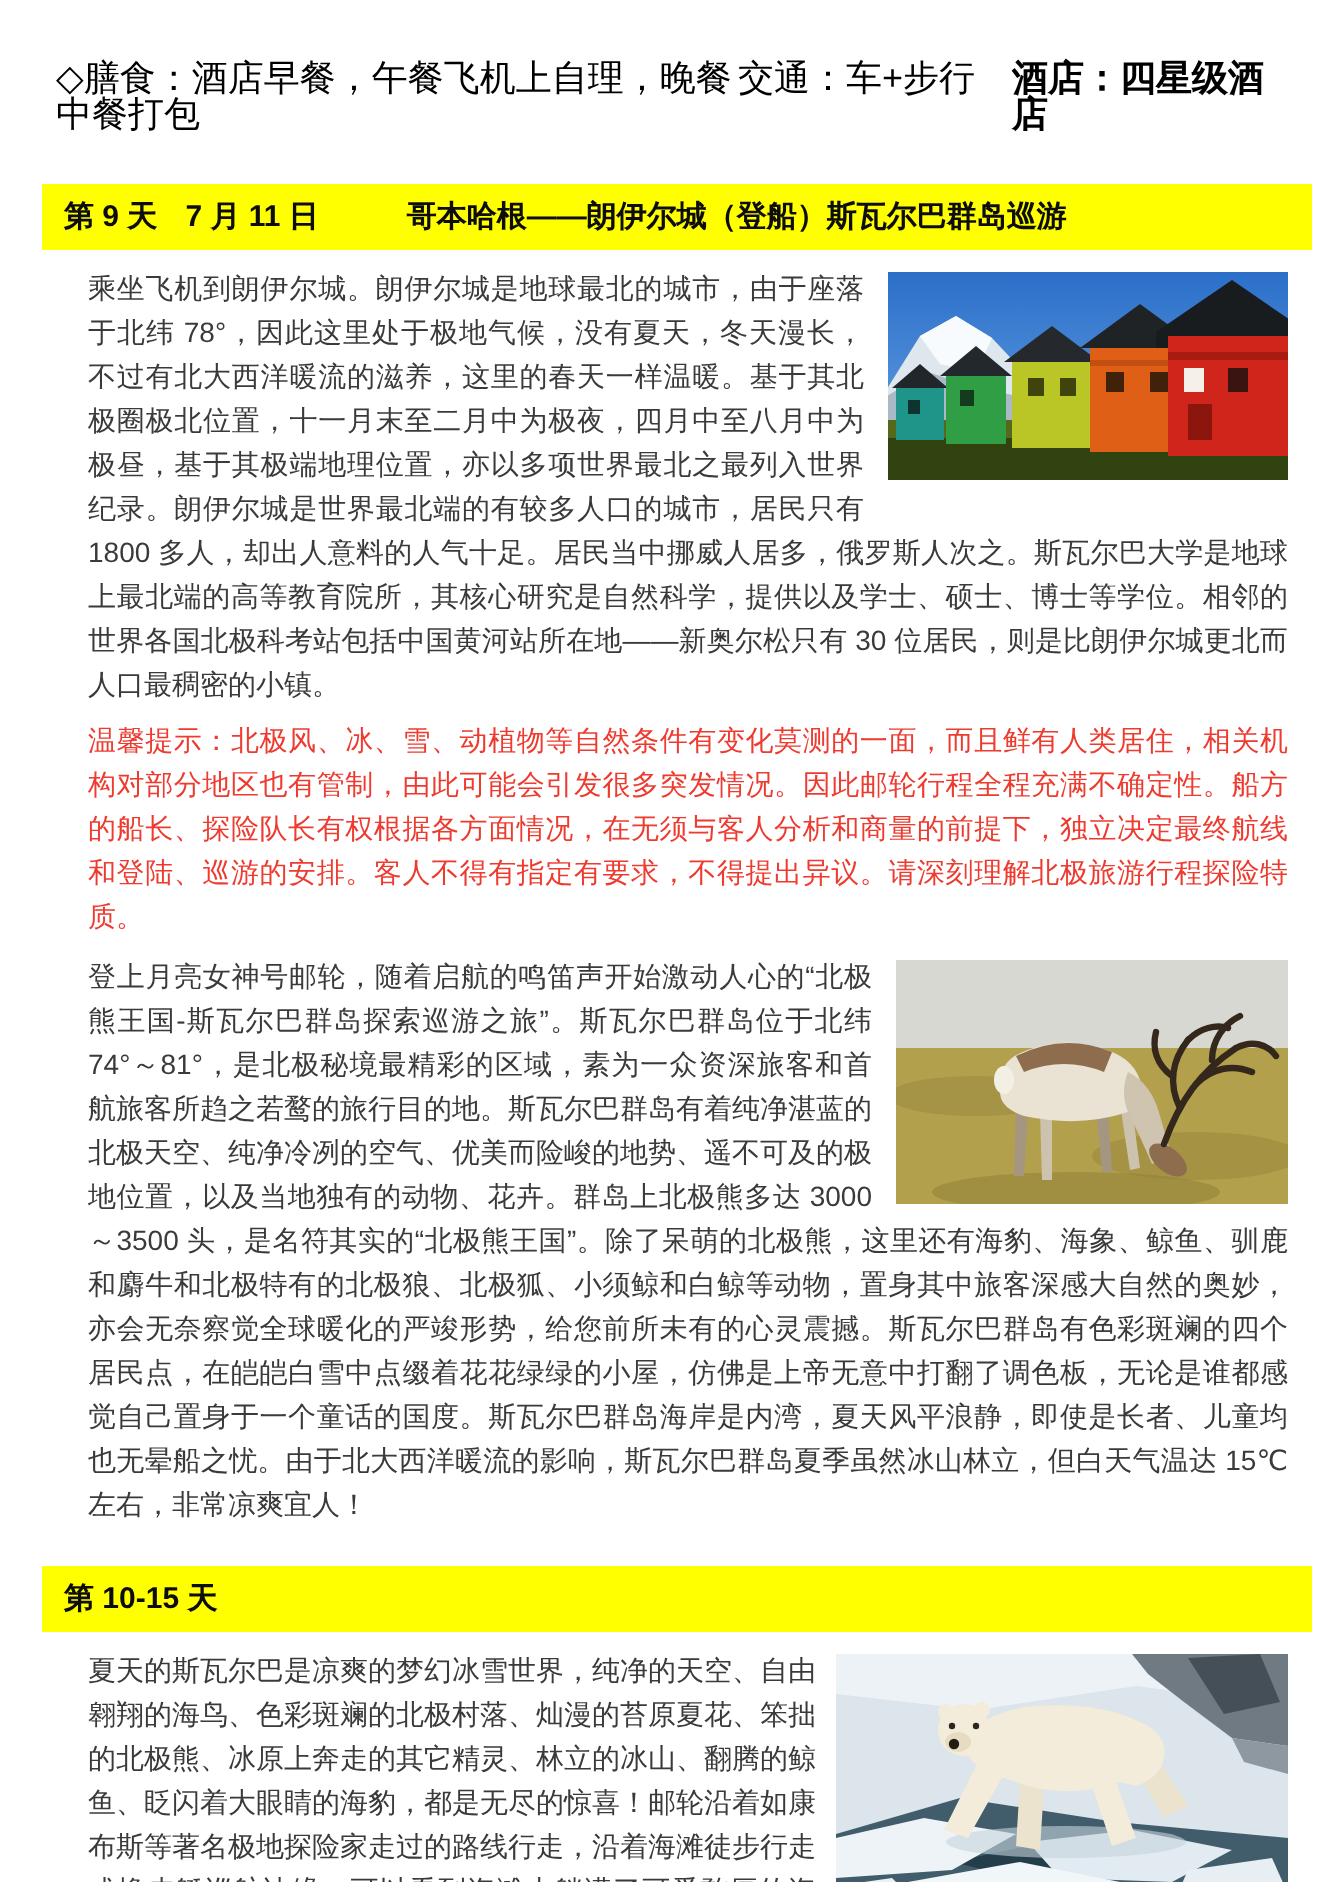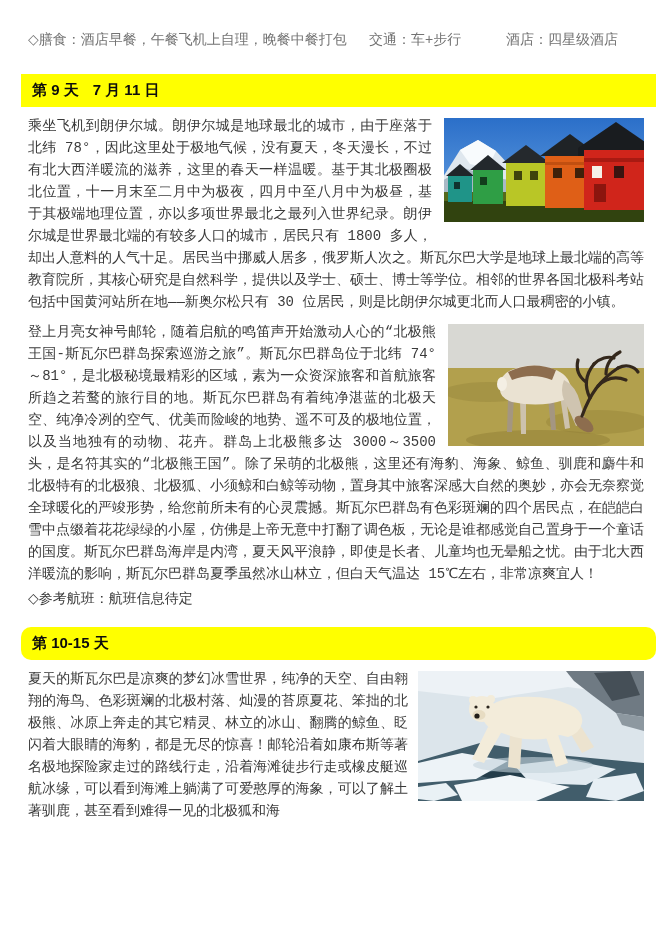--- a/index.html
+++ b/index.html
@@ -2,32 +2,32 @@
 <html><head>
 <meta charset="utf-8">
 <style>
   html,body{margin:0;padding:0;}
   body{
     width:668px;height:941px;overflow:hidden;background:#ffffff;
     font-family:"Liberation Sans","DejaVu Sans",sans-serif;
     color:#3a3a3a;
   }
   .page{width:668px;height:941px;box-sizing:border-box;padding:30px 24px 0 28px;overflow:hidden;}
-  .meta-row{display:flex;font-size:14px;line-height:18px;color:#737373;}
+  .meta-row{display:flex;font-size:18px;line-height:18px;color:#000000;}
   .meta-row .s1{flex:0 0 341px;}
   .meta-row .s2{flex:0 0 137px;}
-  .meta-row .s3{flex:1;}
+  .meta-row .s3{flex:1;font-weight:bold;}
   .day-header{
     margin:26px -12px 0 -7px;background:#ffff00;color:#0d0d0d;
     font-weight:bold;font-size:15px;padding:7px 0 7px 11px;
     display:flex;align-items:flex-start;white-space:nowrap;
   }
   .hd-day{margin-right:14px;}
   .hd-date{margin-right:44px;}
-  .para{font-size:14px;line-height:22px;text-align:justify;margin:8px 0 0 0;font-family:Liberation Mono, monospace;}
+  .para{font-size:14px;line-height:22px;text-align:justify;margin:8px 0 0 16px;}
   .para::after{content:"";display:block;clear:both;}
   .notice{color:#ee3b30;margin-top:6px;}
   .flight-line{font-size:14px;line-height:18px;margin-top:4px;}
   .meta2{margin-top:14px;}
   .photo{float:right;margin:3px 0 4px 12px;}
   .photo svg{display:block;}
 </style>
 </head>
 <body>
 
@@ -35,20 +35,21 @@
 
   <div class="meta-row">
     <span class="s1">◇膳食：酒店早餐，午餐飞机上自理，晚餐中餐打包</span>
     <span class="s2">交通：车+步行</span>
     <span class="s3">酒店：四星级酒店</span>
   </div>
 
   <div class="day-header">
     <span class="hd-day">第 9 天</span>
     <span class="hd-date">7 月 11 日</span>
+    <span class="hd-title">哥本哈根——朗伊尔城（登船）斯瓦尔巴群岛巡游</span>
   </div>
 
   <div class="para">
     <span class="photo">
       <svg width="200" height="104" viewBox="0 0 200 104">
         <defs>
           <linearGradient id="sky1" x1="0" y1="0" x2="0" y2="1">
             <stop offset="0" stop-color="#2b6fc9"></stop>
               <stop offset="1" stop-color="#6ca6e4"></stop>
           </linearGradient>
@@ -78,20 +79,21 @@
         <rect x="140" y="32" width="60" height="60" fill="#d0251b"></rect>
         <rect x="140" y="40" width="60" height="4" fill="#a81a12"></rect>
         <rect x="148" y="48" width="10" height="12" fill="#f5f1e8"></rect>
         <rect x="170" y="48" width="10" height="12" fill="#3a1410"></rect>
         <rect x="150" y="66" width="12" height="18" fill="#8c150e"></rect>
       </svg>
     </span>
     <span>乘坐飞机到朗伊尔城。朗伊尔城是地球最北的城市，由于座落于北纬 78°，因此这里处于极地气候，没有夏天，冬天漫长，不过有北大西洋暖流的滋养，这里的春天一样温暖。基于其北极圈极北位置，十一月末至二月中为极夜，四月中至八月中为极昼，基于其极端地理位置，亦以多项世界最北之最列入世界纪录。朗伊尔城是世界最北端的有较多人口的城市，居民只有 1800 多人，却出人意料的人气十足。居民当中挪威人居多，俄罗斯人次之。斯瓦尔巴大学是地球上最北端的高等教育院所，其核心研究是自然科学，提供以及学士、硕士、博士等学位。相邻的世界各国北极科考站包括中国黄河站所在地——新奥尔松只有 30 位居民，则是比朗伊尔城更北而人口最稠密的小镇。</span>
   </div>
 
+  <div class="para notice">温馨提示：北极风、冰、雪、动植物等自然条件有变化莫测的一面，而且鲜有人类居住，相关机构对部分地区也有管制，由此可能会引发很多突发情况。因此邮轮行程全程充满不确定性。船方的船长、探险队长有权根据各方面情况，在无须与客人分析和商量的前提下，独立决定最终航线和登陆、巡游的安排。客人不得有指定有要求，不得提出异议。请深刻理解北极旅游行程探险特质。</div>
 
   <div class="para">
     <span class="photo">
       <svg width="196" height="122" viewBox="0 0 196 122">
         <rect width="196" height="122" fill="#d8d8d3"></rect>
         <rect y="44" width="196" height="78" fill="#b2a04d"></rect>
         <ellipse cx="40" cy="68" rx="44" ry="10" fill="#a08f41" opacity="0.7"></ellipse>
         <ellipse cx="150" cy="98" rx="52" ry="12" fill="#9c8a3e" opacity="0.6"></ellipse>
         <ellipse cx="90" cy="116" rx="72" ry="10" fill="#8f7e36" opacity="0.5"></ellipse>
         <polygon points="60,74 66,74 64,108 59,108" fill="#a49681"></polygon>
@@ -110,24 +112,23 @@
           <path d="M158,50 C158,40 164,32 172,28"></path>
           <path d="M170,44 C178,40 186,42 190,48"></path>
           <path d="M138,58 C130,52 128,44 130,36"></path>
         </g>
         <ellipse cx="54" cy="60" rx="5" ry="7" fill="#f4efe4"></ellipse>
       </svg>
     </span>
     <span>登上月亮女神号邮轮，随着启航的鸣笛声开始激动人心的“北极熊王国-斯瓦尔巴群岛探索巡游之旅”。斯瓦尔巴群岛位于北纬 74°～81°，是北极秘境最精彩的区域，素为一众资深旅客和首航旅客所趋之若鹜的旅行目的地。斯瓦尔巴群岛有着纯净湛蓝的北极天空、纯净冷冽的空气、优美而险峻的地势、遥不可及的极地位置，以及当地独有的动物、花卉。群岛上北极熊多达 3000～3500 头，是名符其实的“北极熊王国”。除了呆萌的北极熊，这里还有海豹、海象、鲸鱼、驯鹿和麝牛和北极特有的北极狼、北极狐、小须鲸和白鲸等动物，置身其中旅客深感大自然的奥妙，亦会无奈察觉全球暖化的严竣形势，给您前所未有的心灵震撼。斯瓦尔巴群岛有色彩斑斓的四个居民点，在皑皑白雪中点缀着花花绿绿的小屋，仿佛是上帝无意中打翻了调色板，无论是谁都感觉自己置身于一个童话的国度。斯瓦尔巴群岛海岸是内湾，夏天风平浪静，即使是长者、儿童均也无晕船之忧。由于北大西洋暖流的影响，斯瓦尔巴群岛夏季虽然冰山林立，但白天气温达 15℃左右，非常凉爽宜人！</span>
   </div>
 
-  <div class="flight-line">◇参考航班：航班信息待定</div>
 
 
-  <div class="day-header" style="margin-top:20px;border-radius:10px;">
+  <div class="day-header" style="margin-top:20px;">
     <span class="hd-day">第 10-15 天</span>
   </div>
 
   <div class="para">
     <span class="photo" style="margin-left:10px;">
       <svg width="226" height="130" viewBox="0 0 226 130">
         <rect width="226" height="130" fill="#dce5eb"></rect>
         <polygon points="0,0 226,0 226,26 150,16 70,28 0,20" fill="#edf2f6"></polygon>
         <polygon points="148,0 226,0 226,46 198,42 174,24 156,10" fill="#6f7a83"></polygon>
         <polygon points="176,2 212,0 222,24 194,30" fill="#454f57"></polygon>

